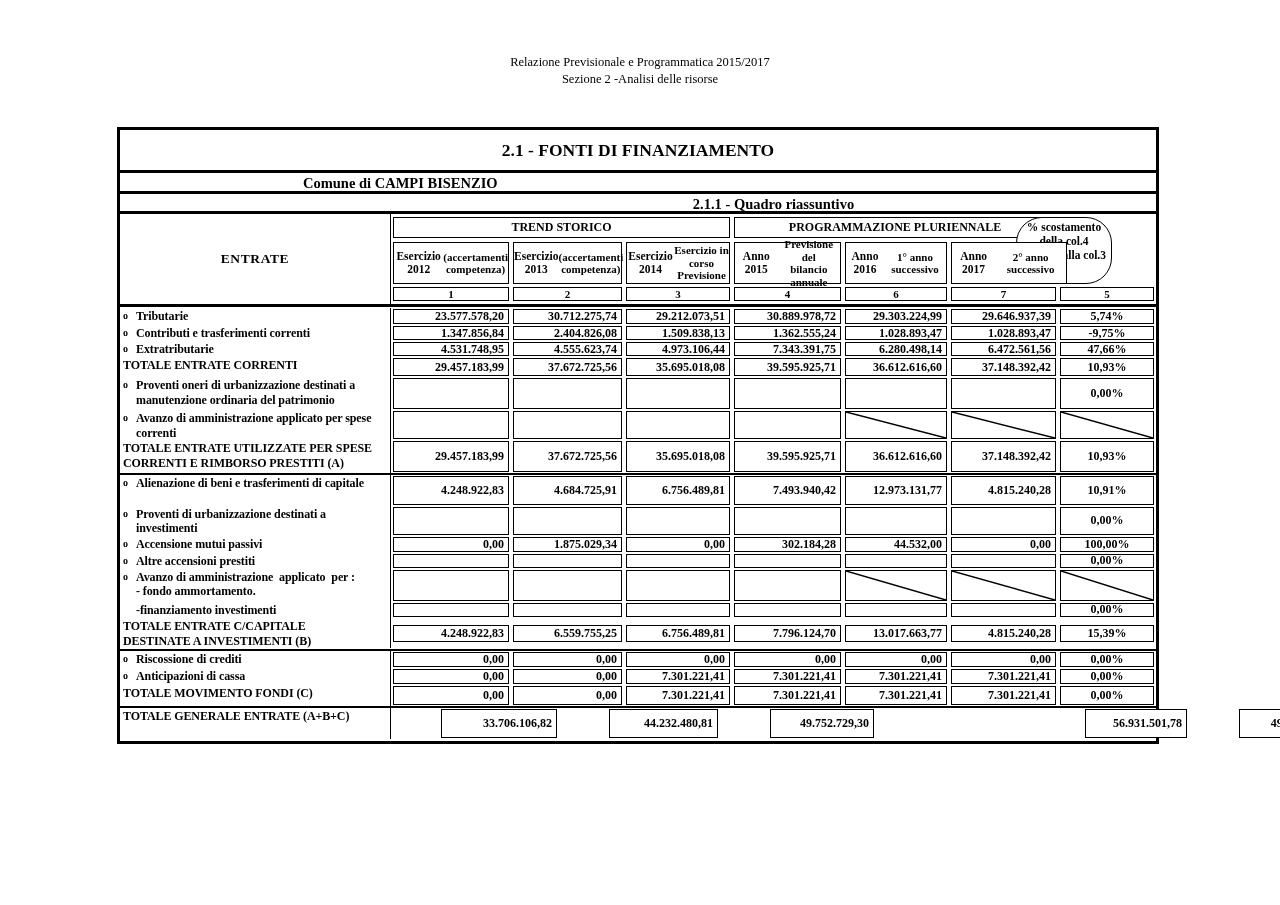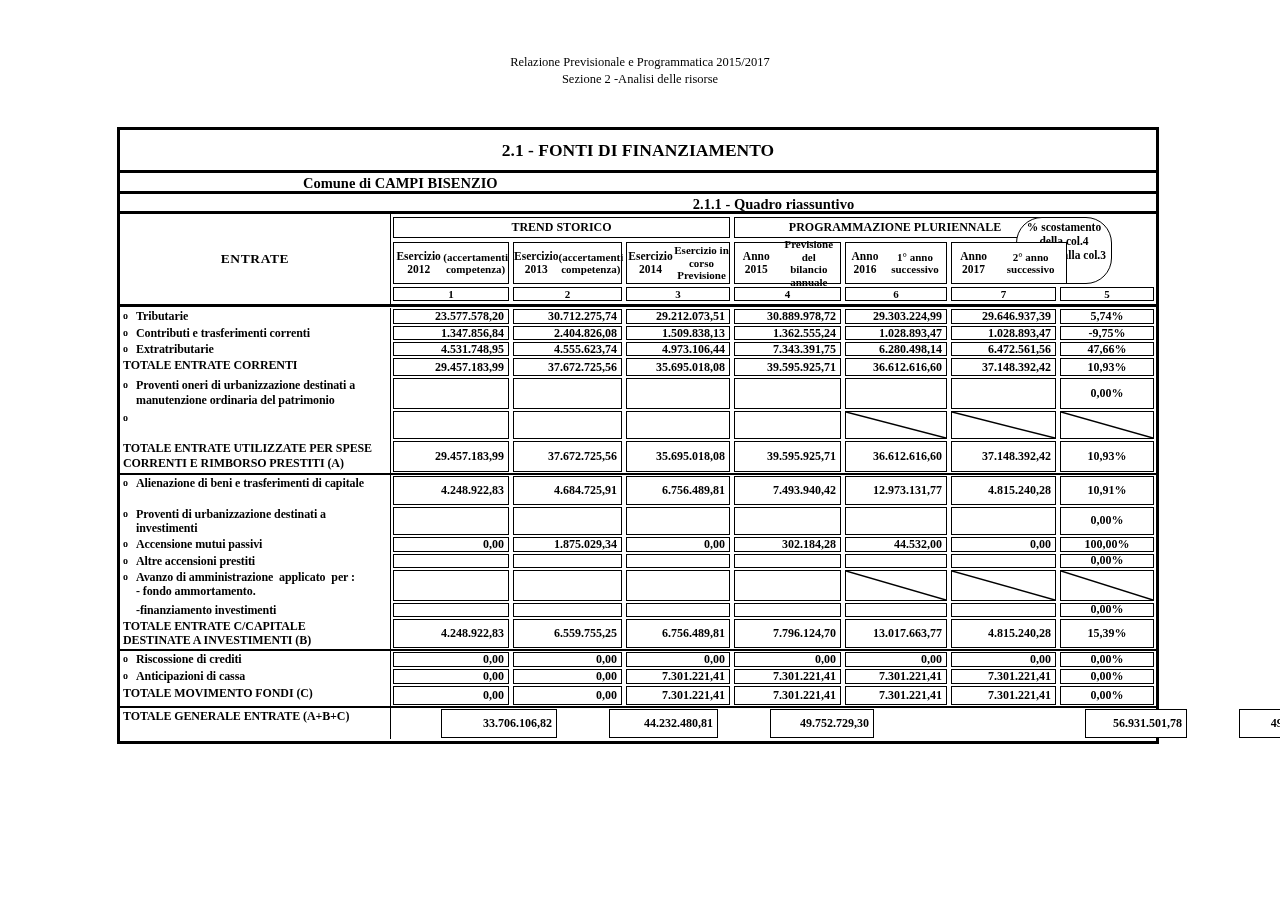--- a/index.html
+++ b/index.html
@@ -243,20 +243,22 @@
         <div class="slot" style="width: 109px;">
           <div class="cellbox"></div>
         </div>
         <div class="slot" style="width: 98px;">
           <div class="cellbox pctc">0,00%</div>
         </div>
       </div>
       <div class="row" style="height: 30px;">
         <div class="lbl">
           <span class="bullet">o</span>
+          <div class="ltext">Avanzo di amministrazione applicato per spese
+correnti</div>
         </div>
         <div class="slot" style="width: 120px;">
           <div class="cellbox"></div>
         </div>
         <div class="slot" style="width: 113px;">
           <div class="cellbox"></div>
         </div>
         <div class="slot" style="width: 108px;">
           <div class="cellbox"></div>
         </div>
@@ -481,21 +483,21 @@
         <div class="slot" style="width: 106px;">
           <div class="cellbox"></div>
         </div>
         <div class="slot" style="width: 109px;">
           <div class="cellbox"></div>
         </div>
         <div class="slot" style="width: 98px;">
           <div class="cellbox pctc">0,00%</div>
         </div>
       </div>
-      <div class="row" style="height: 31px;">
+      <div class="row" style="height: 31px; align-items: center;">
         <div class="lbl">
           <div class="ltext">TOTALE ENTRATE C/CAPITALE
 DESTINATE A INVESTIMENTI (B)</div>
         </div>
         <div class="slot" style="width: 120px;">
           <div class="cellbox">4.248.922,83</div>
         </div>
         <div class="slot" style="width: 113px;">
           <div class="cellbox">6.559.755,25</div>
         </div>

